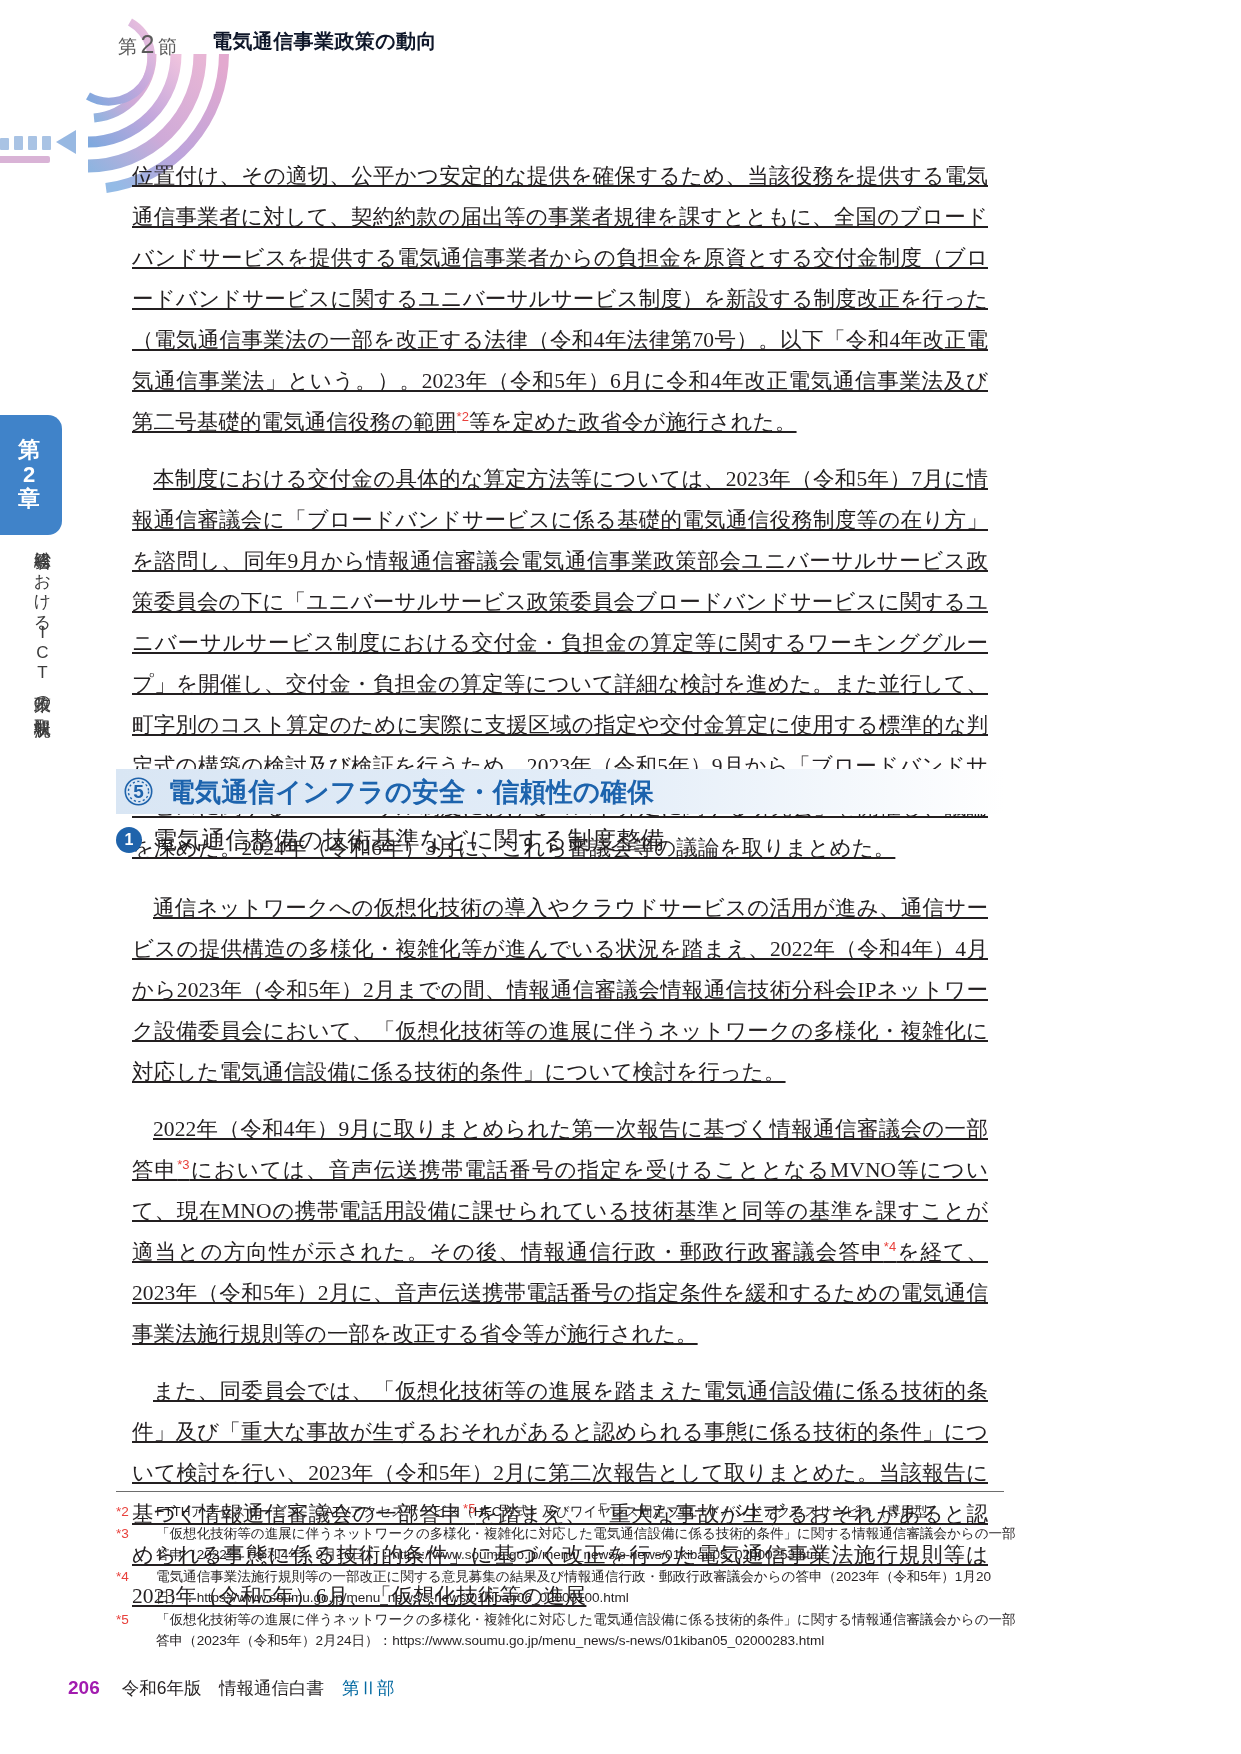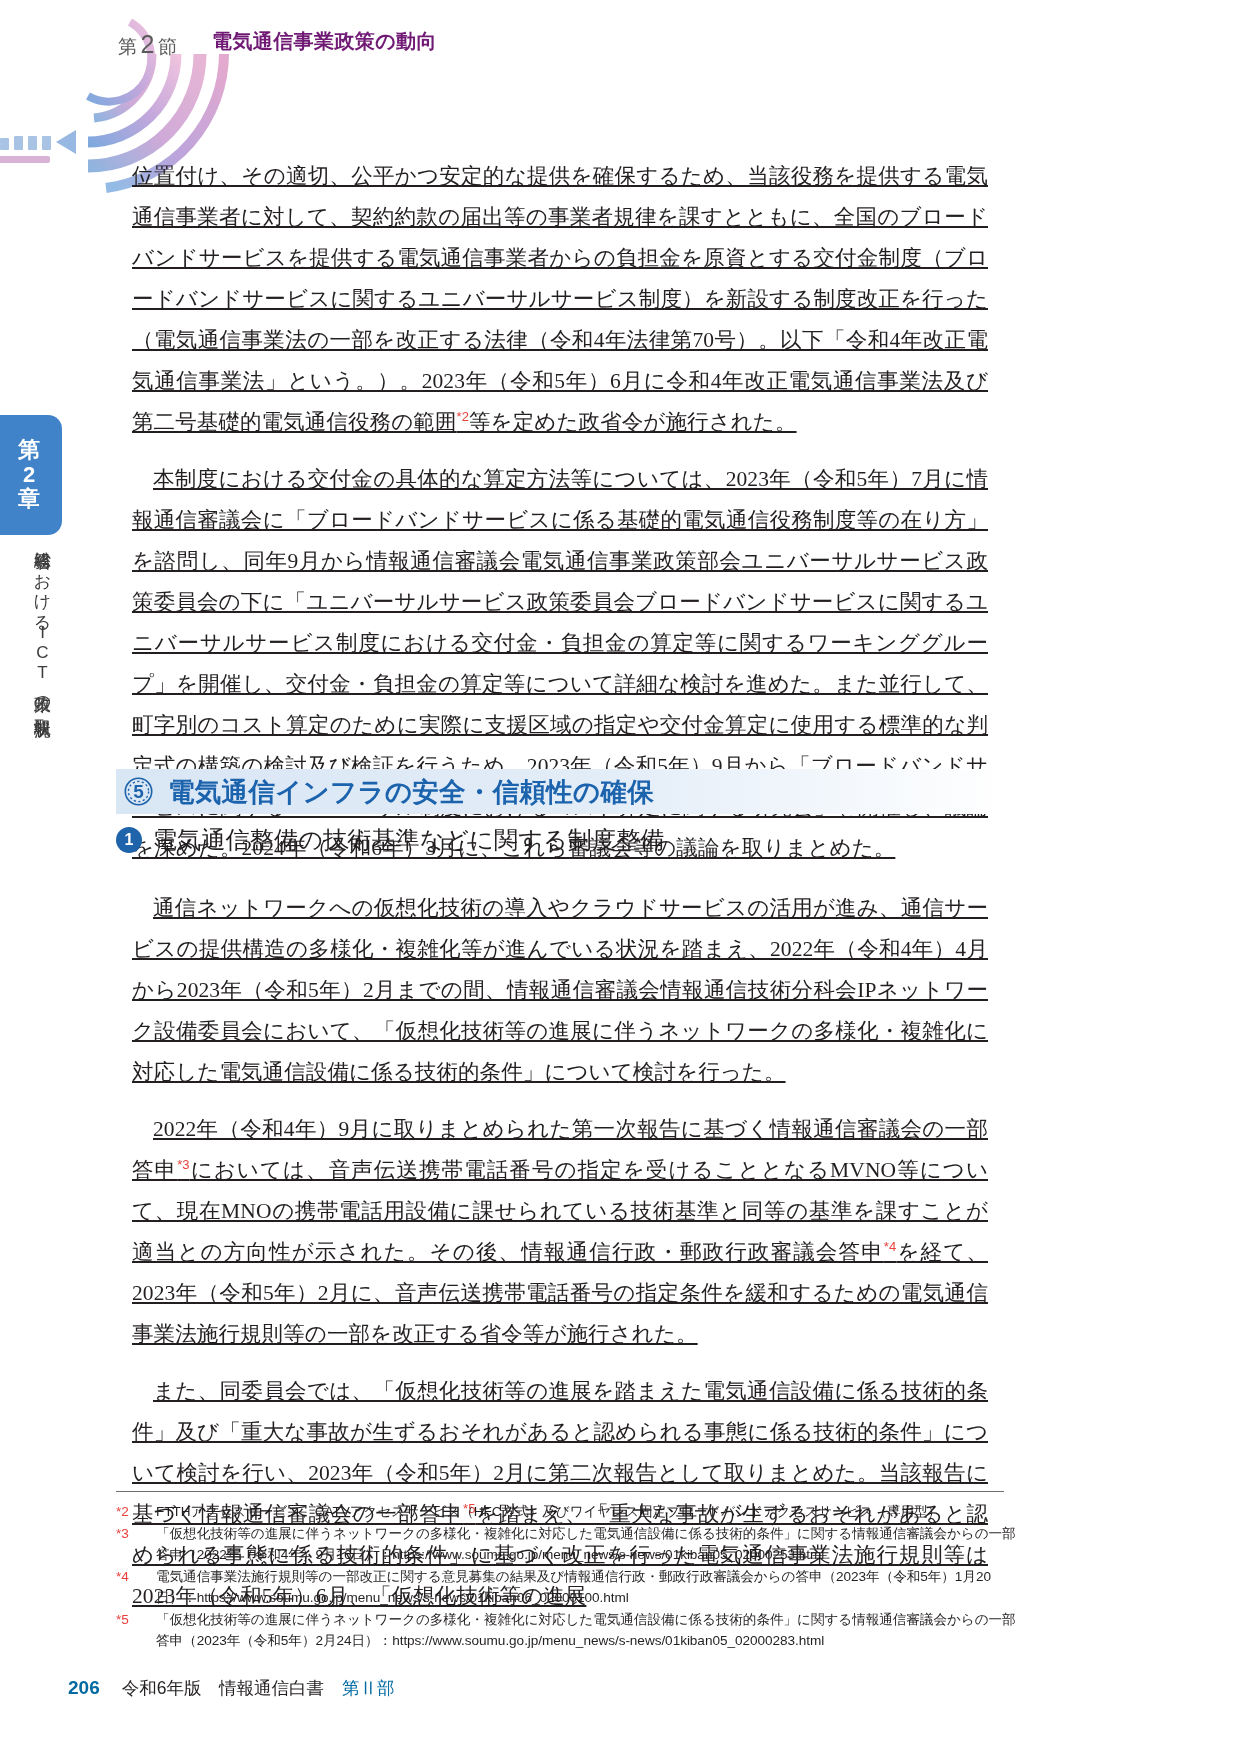--- a/index.html
+++ b/index.html
@@ -45,21 +45,21 @@
     white-space: nowrap;
   }
   .rh-sec-no .big { font-size: 25px; padding: 0 3px; }
   .rh-title {
     position: absolute;
     left: 212px;
     top: 4px;
     font-family: "Liberation Sans", sans-serif;
     font-weight: bold;
     font-size: 20px;
-    color: #701a75;
+    color: #0f172a;
     letter-spacing: .4px;
     white-space: nowrap;
   }
 
   
   #chapter-tab {
     position: absolute;
     left: -26px;
     top: 415px;
     width: 88px;
@@ -249,21 +249,21 @@
     position: absolute;
     left: 68px;
     top: 1676px;
     display: flex;
     align-items: baseline;
     font-family: "Liberation Sans", sans-serif;
   }
   #page-footer .pf-num {
     font-weight: bold;
     font-size: 19px;
-    color: #0369a1;
+    color: #a21caf;
     margin-right: 22px;
   }
   #page-footer .pf-title {
     font-size: 17.5px;
     color: #231f20;
     margin-right: 18px;
     white-space: nowrap;
     text-align: center;
   }
   #page-footer .pf-part {

